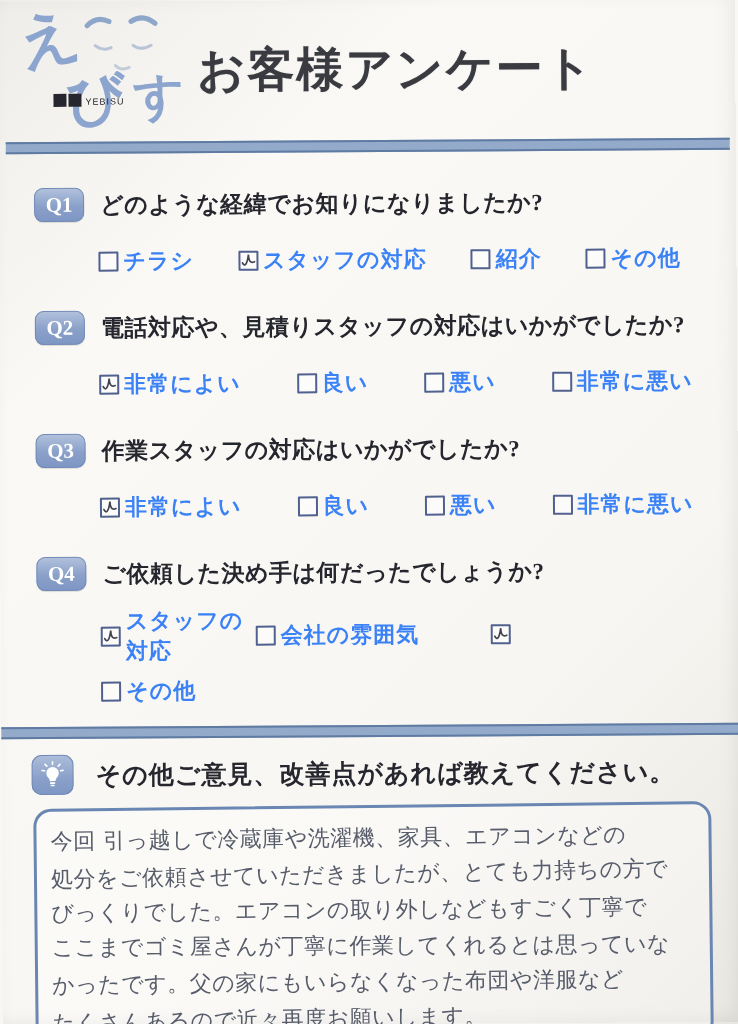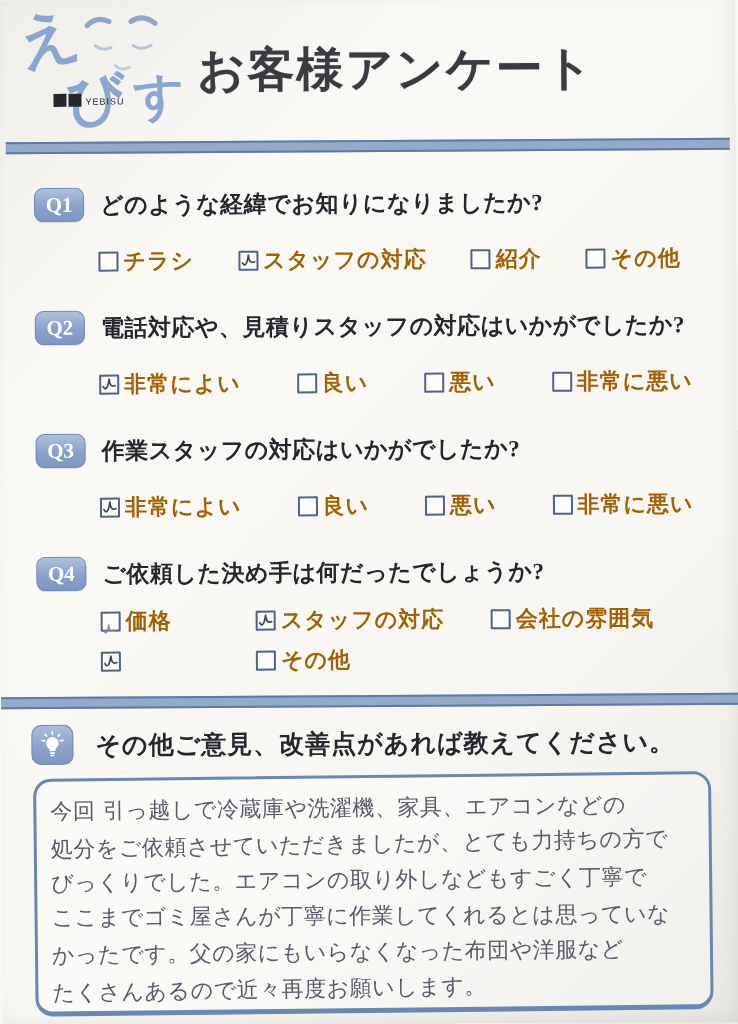--- a/index.html
+++ b/index.html
@@ -54,21 +54,21 @@
   .q-options.q2,.q-options.q3{gap:56px;}
   .q-options.q4{display:grid;grid-template-columns:155px 235px auto;row-gap:10px;margin-top:16px;}
   .option{display:flex;align-items:center;gap:5px;}
   .checkbox{
     flex:none;position:relative;width:16px;height:16px;
     border:2px solid #51618f;border-radius:1px;background:rgba(255,255,255,.5);
   }
   .checkbox svg{position:absolute;left:-1px;top:-2px;}
   .checkbox.light-check svg{left:-3px;top:6px;transform:scale(.8);}
   .checkbox.light-check path{stroke:#878c99;}
-  .option-label{font-size:22px;color:#a16207;letter-spacing:1px;font-weight:bold;}
+  .option-label{font-size:22px;color:#3b82f6;letter-spacing:1px;font-weight:bold;}
   
   .feedback-head{display:flex;align-items:center;gap:22px;margin:16px 0 0 30px;}
   .bulb-badge{
     flex:none;width:42px;height:40px;border-radius:10px;
     background:linear-gradient(180deg,#adbeda 0%,#8aa0c9 60%,#7e96c4 100%);
     box-shadow:inset 0 0 0 1px #7089b6;
     display:flex;align-items:center;justify-content:center;
   }
   .feedback-prompt{font-size:25px;font-weight:bold;letter-spacing:1px;color:#26272e;}
   .comment-box{
@@ -216,28 +216,20 @@
   </span>
 </div>
   </div>
 
   <div class="question">
     <div class="q-head">
       <span class="q-badge">Q4</span>
       <span class="q-text">ご依頼した決め手は何だったでしょうか?</span>
     </div>
     <div class="q-options q4">
-  <span class="option">
-    <span class="checkbox light-check">
-  <svg width="18" height="18" viewBox="0 0 18 18">
-    <path d="M3 12 C5 16 7.5 15 9 4 C9 10 11 13 15 11" fill="none" stroke="#41434e" stroke-width="1.7" stroke-linecap="round"></path>
-  </svg>
-</span>
-    <span class="option-label">価格</span>
-  </span>
 
   <span class="option">
     <span class="checkbox">
   <svg width="18" height="18" viewBox="0 0 18 18">
     <path d="M3 12 C5 16 7.5 15 9 4 C9 10 11 13 15 11" fill="none" stroke="#41434e" stroke-width="1.7" stroke-linecap="round"></path>
   </svg>
 </span>
     <span class="option-label">スタッフの対応</span>
   </span>
 

